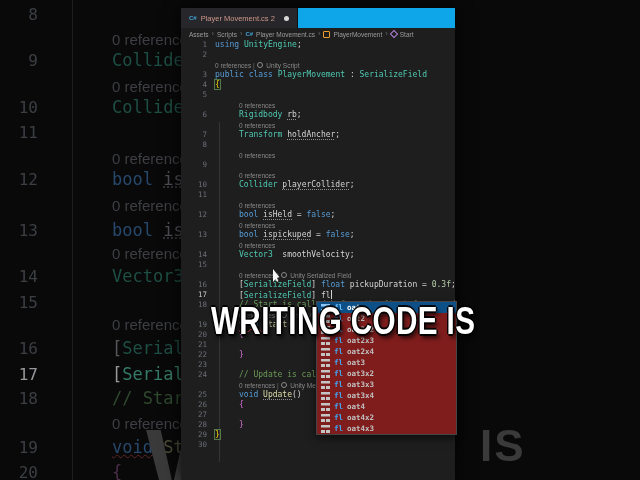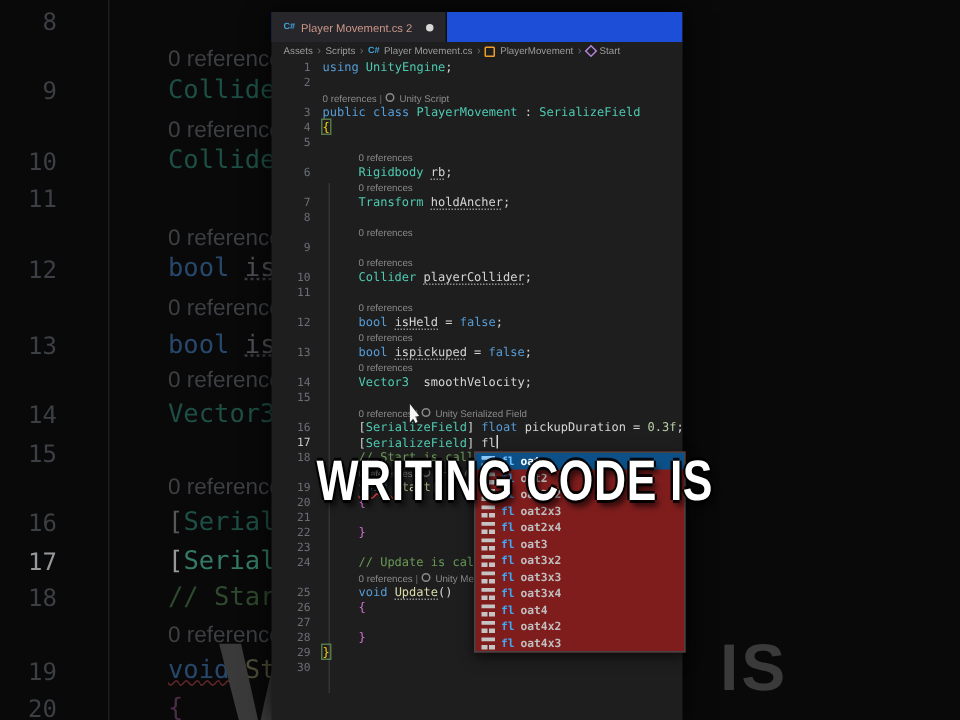--- a/index.html
+++ b/index.html
@@ -19,21 +19,21 @@
   .bg-layer .tk-fd{color:#4e4f54;text-decoration-color:#3a3b3f;}
   .bg-layer .tk-kwsq{color:#27486b;text-decoration-color:#5d2424;}
   .bgrow.bright .tk-pl{color:#98989b}.bgrow.bright .tk-ty{color:#357a66}
   .bigword{position:absolute;font-family:"Liberation Sans",sans-serif;font-weight:bold;color:#3a3a3b;z-index:1;line-height:1;}
   .bigW{left:146px;top:414px;font-size:100px;}
   .bigIS{left:480px;top:424px;font-size:44px;letter-spacing:2px;}
 
   
   #panel{position:absolute;left:181px;top:8px;width:274px;height:472px;background:#1e1e1f;z-index:5;
          box-shadow:0 0 16px rgba(0,0,0,.85);overflow:hidden;}
-  #tabbar{height:20px;background:#1d4ed8;display:flex;}
+  #tabbar{height:20px;background:#0ea5e9;display:flex;}
   #tab{height:20px;background:#27272b;display:flex;align-items:center;padding:0 8px;gap:4px;border-right:1px solid #0e0e0f;}
   .cs-icon{font:bold 6px "Liberation Sans",sans-serif;color:#3fa3d8;}
   #tab-label{font-size:7.5px;color:#cc9688;white-space:pre;}
   .mod-dot{width:5px;height:5px;border-radius:50%;background:#d8d8d6;margin-left:5px;}
   #breadcrumbs{height:12px;display:flex;align-items:center;padding-left:8px;gap:3px;
                font-size:6.5px;color:#9c9c9c;background:#1e1e1f;white-space:nowrap;}
   .crumb-sep{color:#686868;font-size:7.5px;line-height:1;position:relative;top:-0.5px;}
   .class-icon{width:5px;height:5px;border:1px solid #ee9d28;border-radius:1px;flex:none;}
   .method-icon{width:4px;height:4px;border:1px solid #b180d7;transform:rotate(45deg);flex:none;}
 

